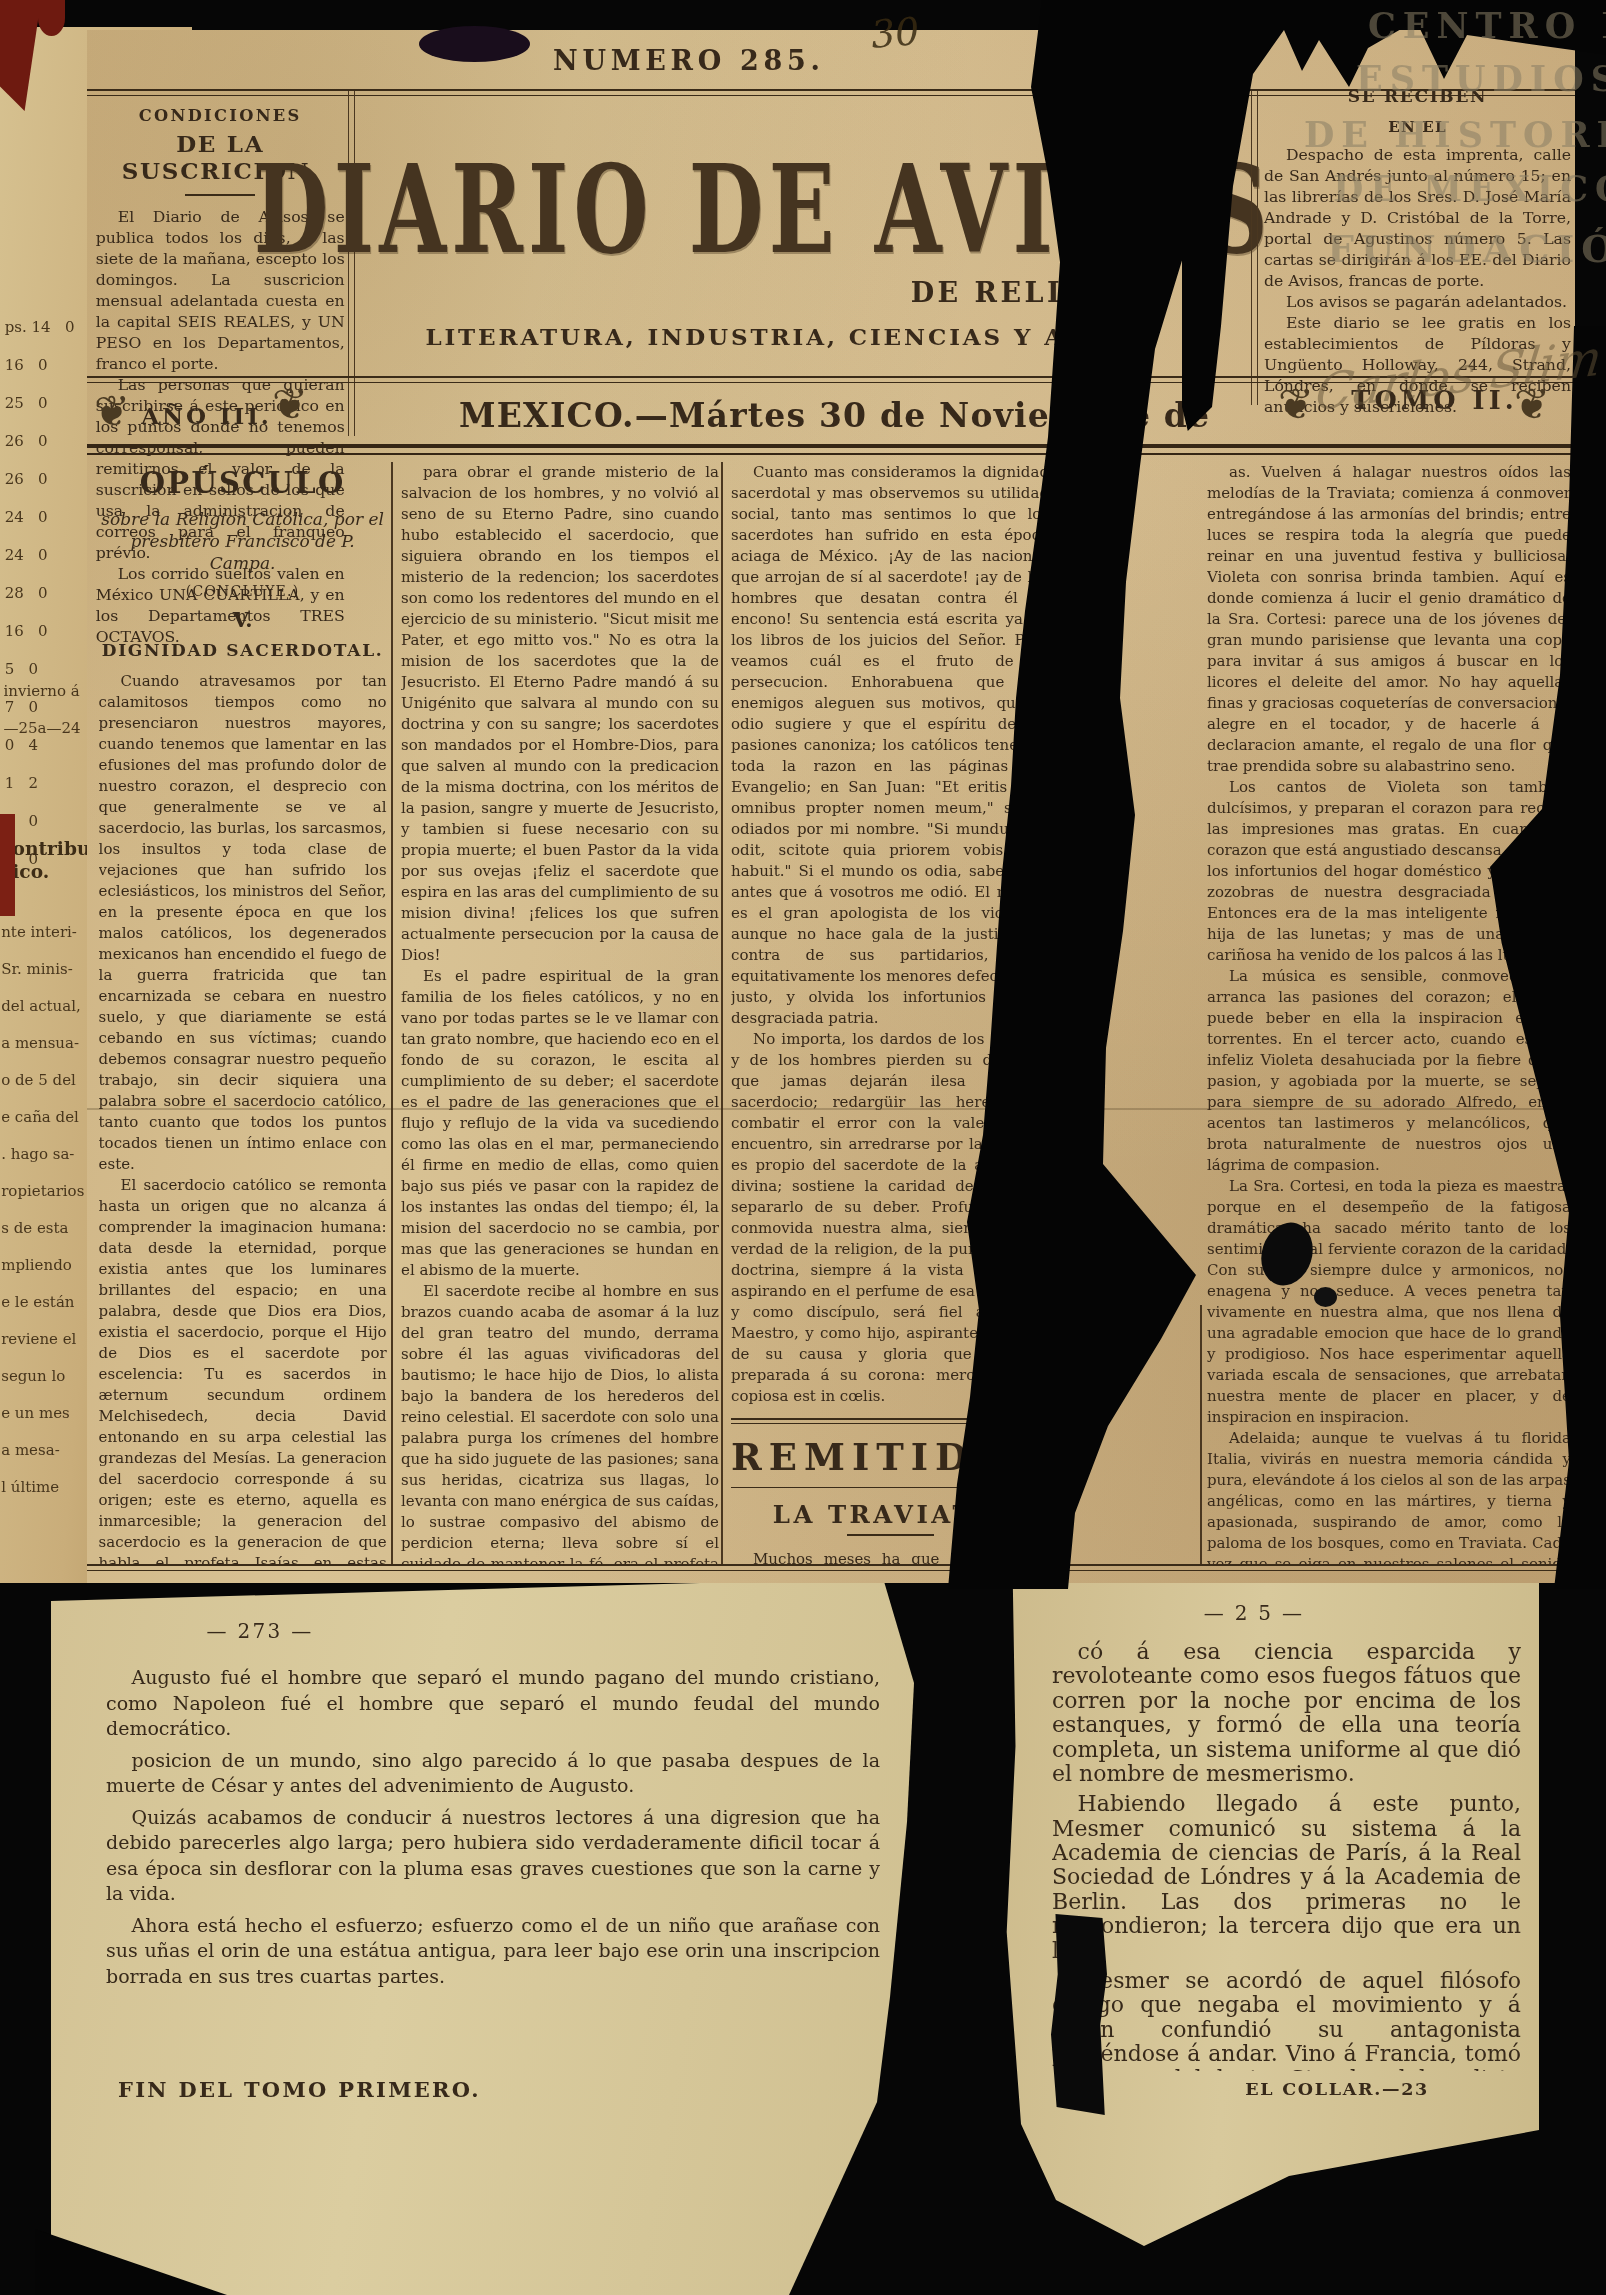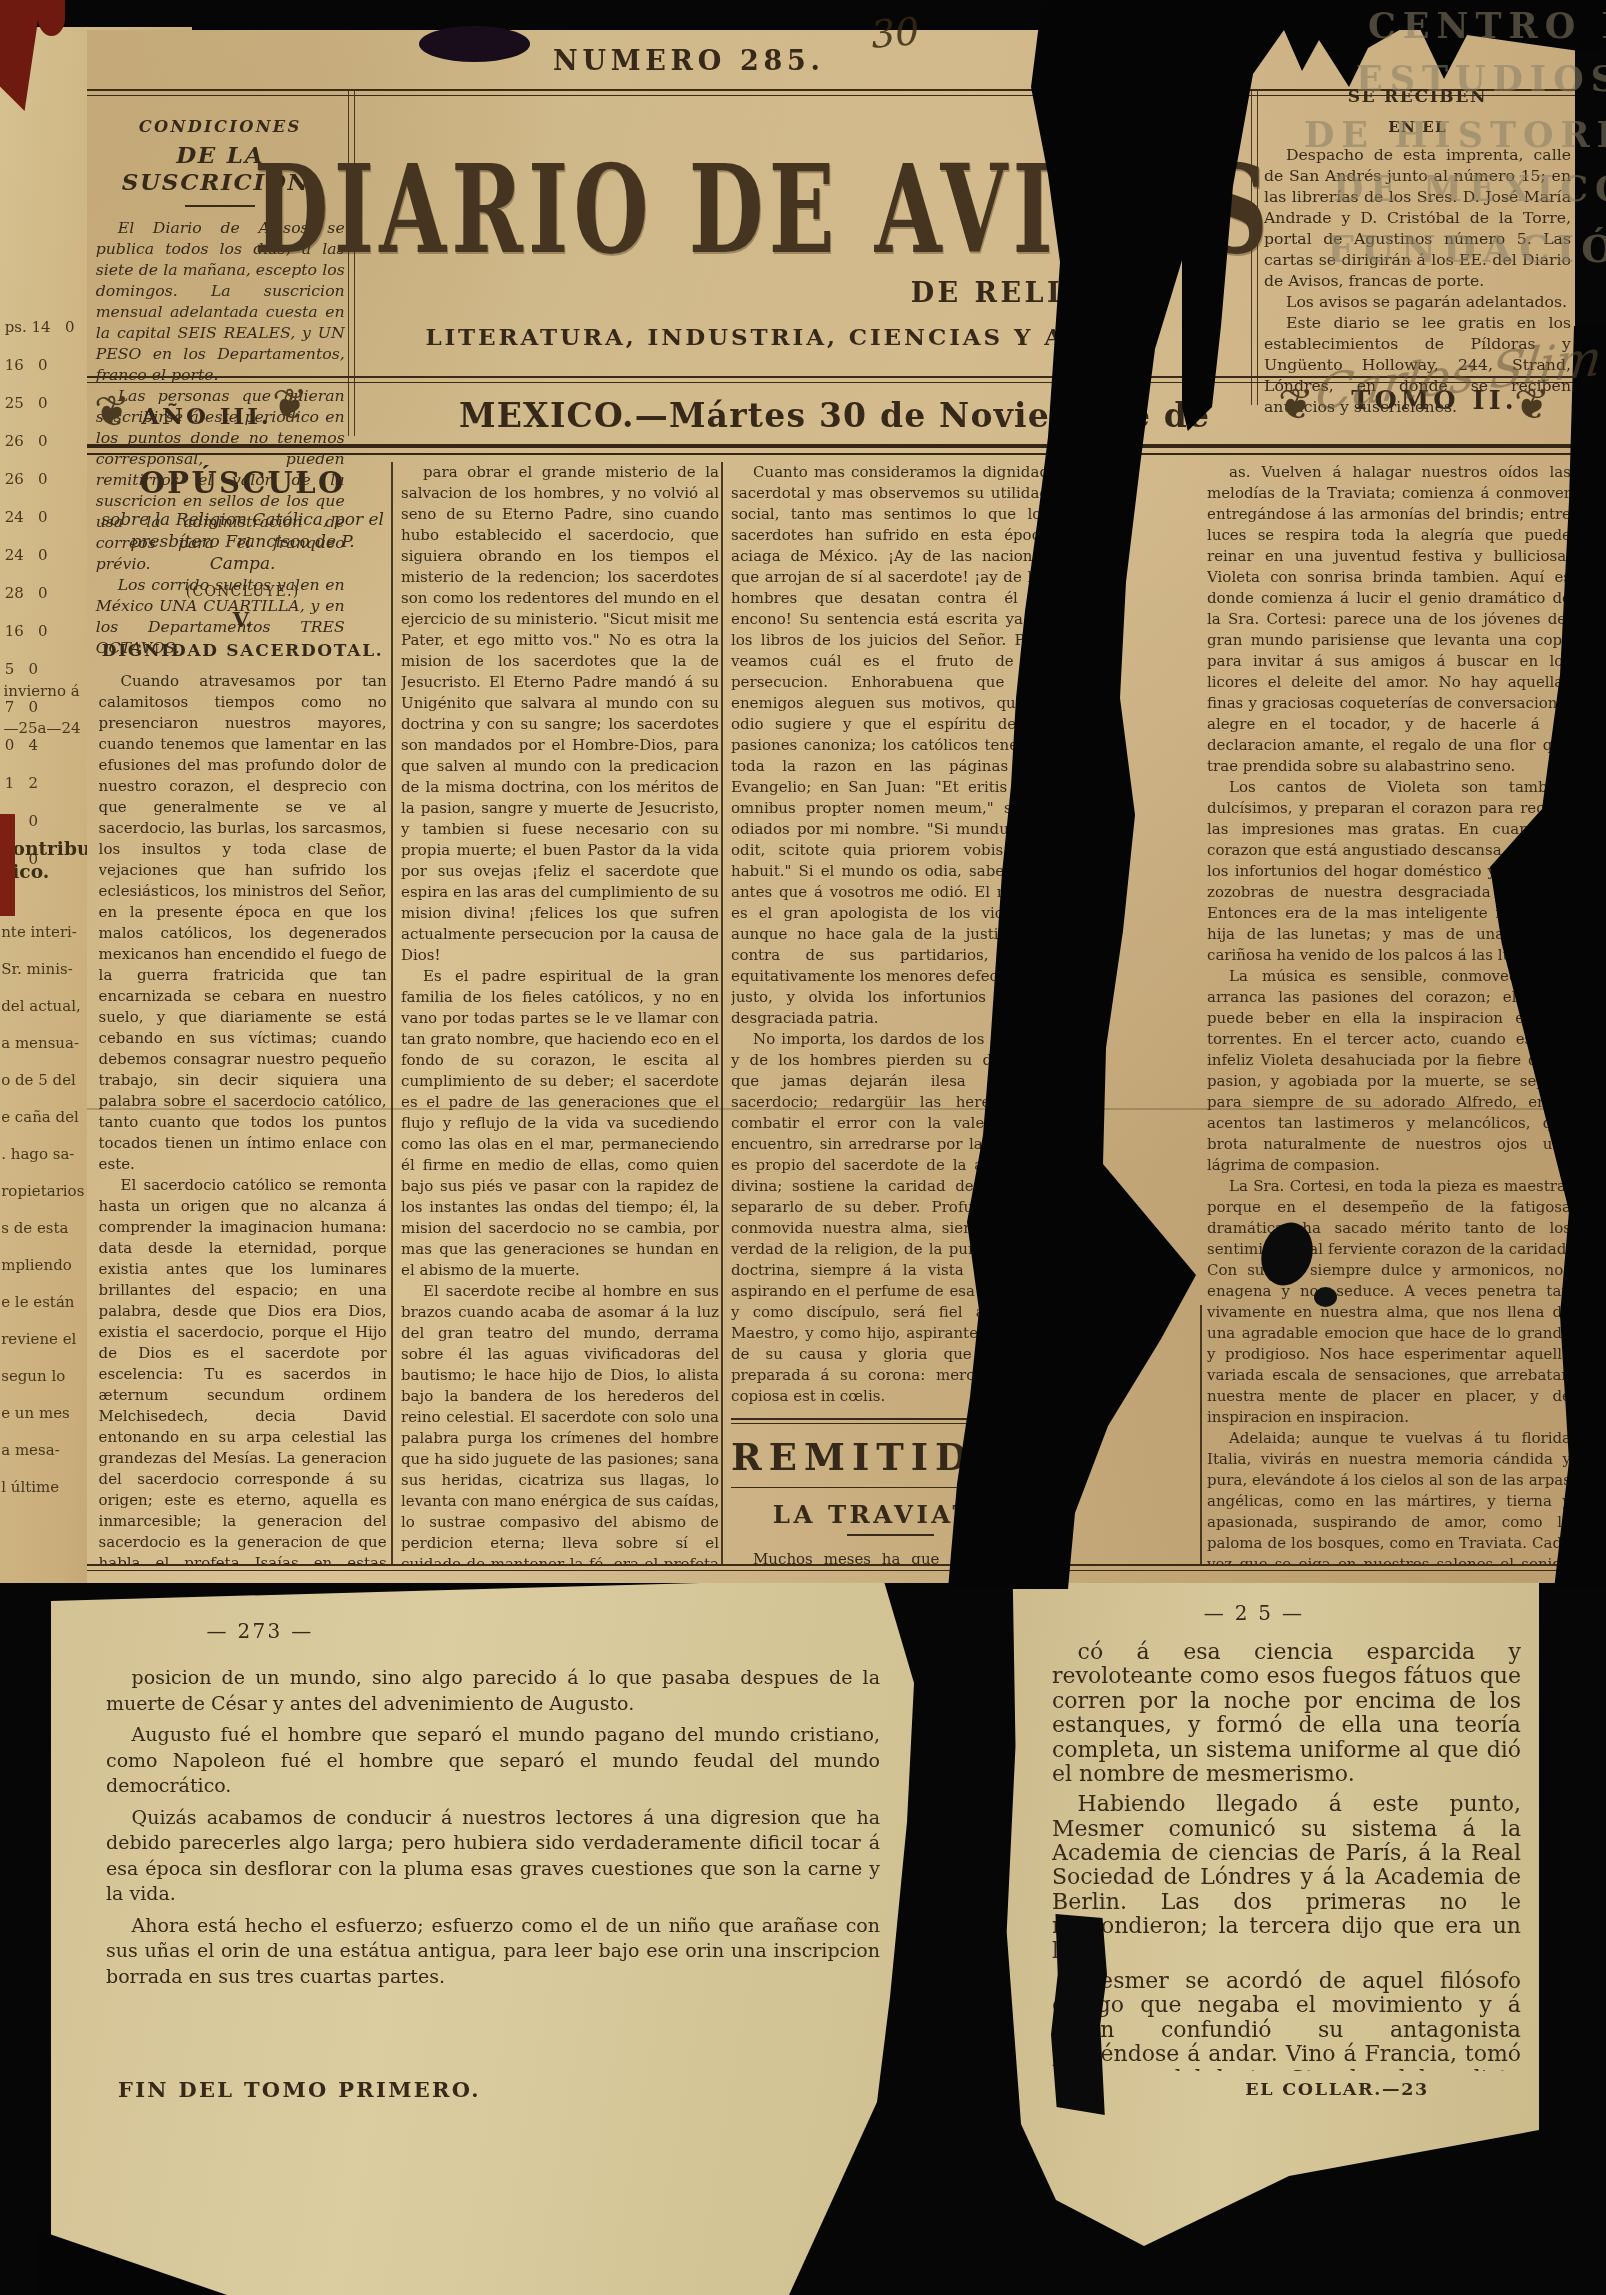--- a/index.html
+++ b/index.html
@@ -52,21 +52,21 @@
   .vrule{position:absolute;width:1.7px;background:#4a3720;}
   .vrule-dbl{position:absolute;width:5.2px;border-left:1.7px solid #4a3720;border-right:1.2px solid #4a3720;}
   .numero{position:absolute;left:466px;top:15px;width:372px;font-size:27px;font-weight:bold;letter-spacing:4.7px;}
   .hand30{position:absolute;left:871px;top:10.5px;z-index:3;font-size:38px;font-style:italic;
           color:rgba(56,42,18,.85);transform:rotate(-5deg);font-family:"DejaVu Serif",serif;}
   .mast-title{position:absolute;left:111px;top:108px;width:931px;text-align:center;font-size:98px;font-weight:bold;
       letter-spacing:5.8px;color:#453420;transform:scale(.88,1.24);transform-origin:center top;
       text-shadow:1.2px 1.2px 0 rgba(60,44,20,.35);white-space:nowrap;}
   .mast-sub1{position:absolute;left:745px;top:247px;width:419px;text-align:center;font-size:27px;font-weight:bold;letter-spacing:3.5px;}
   .mast-sub2{position:absolute;left:279px;top:293px;width:850px;text-align:center;font-size:23px;font-weight:bold;letter-spacing:2.9px;white-space:nowrap;}
-  .box-left{position:absolute;left:8.7px;top:87px;width:249px;font-style:italic;}
+  .box-left{position:absolute;left:8.7px;top:76px;width:249px;}
   .box-left .bt1{font-size:16.3px;font-weight:bold;letter-spacing:2.3px;text-align:center;}
   .box-left .bt2{font-size:23px;font-weight:bold;letter-spacing:1.7px;text-align:center;margin-top:4.7px;}
   .box-left .brule{width:70px;height:1.7px;background:#3a2b18;margin:10.5px auto;}
   .box-right{position:absolute;left:1177px;top:56px;width:307px;}
   .box-right .r1{font-size:17px;font-weight:bold;letter-spacing:1.7px;text-align:center;}
   .box-right .r2{font-size:22px;font-weight:bold;letter-spacing:3.5px;text-align:center;margin-top:12.8px;color:rgba(55,41,26,.75);}
   .box-right .r3{font-size:15px;font-weight:bold;letter-spacing:1.2px;text-align:center;margin:11.6px 0 8.1px;}
   .para{font-size:15px;line-height:21px;text-align:justify;margin:0;text-indent:22px;}
   .box-left .para,.box-right .para{font-size:15.7px;line-height:21px;}
   .band-ano{position:absolute;left:35px;top:372px;width:169px;text-align:center;font-size:23px;font-weight:bold;letter-spacing:2.9px;}
@@ -144,22 +144,22 @@
           <p class="strip-frag">l últime</p>
         </div>
     </div>
 
   </div>
 
   <div class="book-left">
     <div class="bk-num" style="position:absolute;left:116px;top:41px;width:186px;">— 273 —</div>
     <div style="position:absolute;left:55px;top:87px;width:774px;height:402px;overflow:hidden;">
       <div>
+          <p class="bk-para">Augusto fué el hombre que separó el mundo pagano del mundo cristiano, como Napoleon fué el hombre que separó el mundo feudal del mundo democrático.</p>
           <p class="bk-para">posicion de un mundo, sino algo parecido á lo que pasaba despues de la muerte de César y antes del advenimiento de Augusto.</p>
-          <p class="bk-para">Augusto fué el hombre que separó el mundo pagano del mundo cristiano, como Napoleon fué el hombre que separó el mundo feudal del mundo democrático.</p>
           <p class="bk-para">Quizás acabamos de conducir á nuestros lectores á una digresion que ha debido parecerles algo larga; pero hubiera sido verdaderamente dificil tocar á esa época sin desflorar con la pluma esas graves cuestiones que son la carne y la vida.</p>
           <p class="bk-para">Ahora está hecho el esfuerzo; esfuerzo como el de un niño que arañase con sus uñas el orin de una estátua antigua, para leer bajo ese orin una inscripcion borrada en sus tres cuartas partes.</p>
         </div>
     </div>
     <div class="bk-fin" style="position:absolute;left:67px;top:499px;">FIN DEL TOMO PRIMERO.</div>
   </div>
 
   <div class="book-right">
     <div class="bk-num" style="position:absolute;left:163px;top:30px;width:186px;">— 2 5 —</div>
     <div style="position:absolute;left:54px;top:69px;width:469px;height:431px;overflow:hidden;">

